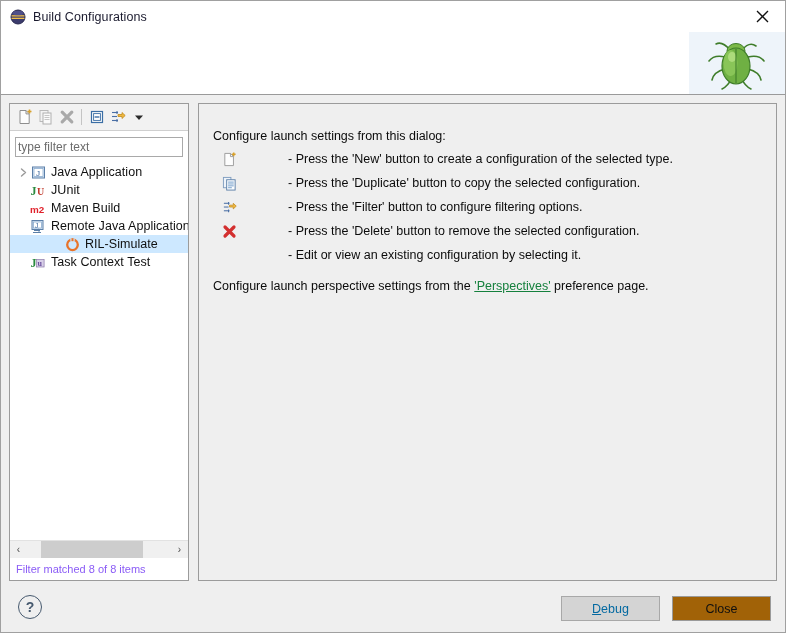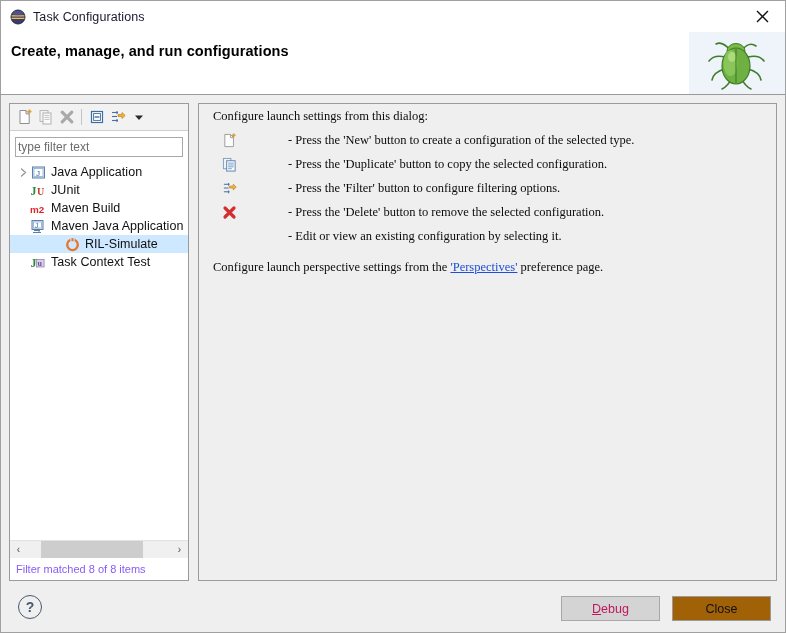--- a/index.html
+++ b/index.html
@@ -244,23 +244,22 @@
     background: #ffffff;
     flex: 0 0 auto;
   }
   
   .right-pane {
     flex: 1 1 auto;
     margin-left: 9px;
     background: #efefef;
     border: 1px solid #9b9b9b;
     box-sizing: border-box;
-    padding: 4px 12px;
-    position: relative;
-    font-family: Liberation Serif, serif;
+    padding: 24px 12px;
+    position: relative;
   }
   .intro {
     font-size: 12.5px;
     color: #0b0b0b;
     margin: 1px 0 8px 2px;
   }
   .bullet {
     display: flex;
     align-items: flex-start;
     margin-bottom: 8px;
@@ -283,21 +282,21 @@
     margin-left: 44px;
   }
   .bullet.no-icon .b-icon { visibility: hidden; }
   .outro {
     font-size: 12.5px;
     color: #0b0b0b;
     margin-top: 16px;
     margin-left: 2px;
   }
   .link {
-    color: #1d4ed8;
+    color: #15803d;
     text-decoration: underline;
     cursor: pointer;
     margin-top: 16px;
   }
   
   .footer {
     flex: 0 0 auto;
     height: 48px;
     position: relative;
     background: #efefef;
@@ -328,21 +327,21 @@
     font-size: 12.5px;
     box-sizing: border-box;
     display: flex;
     align-items: center;
     justify-content: center;
     border: 1px solid #a8a8a8;
   }
   .btn-debug {
     right: 125px;
     background: #d4d4d4;
-    color: #be185d;
+    color: #0369a1;
     cursor: default;
   }
   .btn-debug u { text-decoration: underline; }
   .btn-close {
     right: 14px;
     background: #a16207;
     color: #101010;
     cursor: pointer;
     border-color: #9a9a9a;
   }
@@ -354,31 +353,30 @@
 
   <div class="titlebar">
     <div class="title-icon">
       <svg width="16" height="16" viewBox="0 0 16 16">
         <circle cx="8" cy="8" r="7" fill="#3b3b6d" stroke="#2a2a50" stroke-width="1"></circle>
         <path d="M1.6 6.2h12.8v1.3H1.6z" fill="#f2c04a"></path>
         <path d="M1.6 8.7h12.8v1.3H1.6z" fill="#f2c04a"></path>
         <ellipse cx="8" cy="4" rx="5.6" ry="2.3" fill="#55558f" opacity="0.85"></ellipse>
       </svg>
     </div>
-    <span class="title-text">Task Configurations</span>
+    <span class="title-text">Build Configurations</span>
     <div class="close-x">
       <svg width="13" height="13" viewBox="0 0 13 13">
         <line x1="1" y1="1" x2="12" y2="12" stroke="#111" stroke-width="1.3"></line>
         <line x1="12" y1="1" x2="1" y2="12" stroke="#111" stroke-width="1.3"></line>
       </svg>
     </div>
   </div>
 
   <div class="header">
-    <div class="header-title">Create, manage, and run configurations</div>
     <div class="header-art">
       <div class="swoosh"></div>
       <div class="bug-wrap">
         <svg width="66" height="56" viewBox="0 0 66 56">
           <g stroke="#3f7d2a" stroke-width="1.6" fill="none" stroke-linecap="round">
             <path d="M27 13 C22 7, 17 5, 13 7"></path>
             <path d="M39 13 C44 7, 49 6, 53 9"></path>
             <path d="M22 20 C14 18, 9 20, 6 24"></path>
             <path d="M45 20 C53 18, 58 20, 61 24"></path>
             <path d="M22 32 C14 34, 10 38, 9 43"></path>
@@ -500,21 +498,21 @@
             <span class="twisty"></span>
             <span class="row-icon">
               <svg width="15" height="15" viewBox="0 0 15 15">
                 <rect x="1" y="1.5" width="11" height="9" fill="#dce9f6" stroke="#5b7fa8"></rect>
                 <rect x="2.5" y="3" width="8" height="6" fill="#ffffff" stroke="#7fa3c9" stroke-width="0.7"></rect>
                 <text x="4" y="8.6" font-size="6.5" fill="#2f5d96" font-family="Liberation Sans, sans-serif">J</text>
                 <path d="M3 11.5 h6 M9 11.5 l-1.6 -1.4 M9 11.5 l-1.6 1.4" stroke="#5b7fa8" stroke-width="1"></path>
                 <path d="M2 13.5 h8" stroke="#5b7fa8" stroke-width="1"></path>
               </svg>
             </span>
-            <span class="row-label">Maven Java Application</span>
+            <span class="row-label">Remote Java Application</span>
           </div>
 
           <div class="tree-row selected">
             <span class="twisty"></span>
             <span class="row-icon">
               <svg width="15" height="15" viewBox="0 0 15 15">
                 <circle cx="7.5" cy="7.8" r="5.3" fill="none" stroke="#e8732a" stroke-width="2.3"></circle>
                 <path d="M5.3 2.6 L9.7 2.6" stroke="#cde8ff" stroke-width="2.6"></path>
                 <path d="M7.5 1.2 L7.5 4.2" stroke="#e8732a" stroke-width="2"></path>
               </svg>

